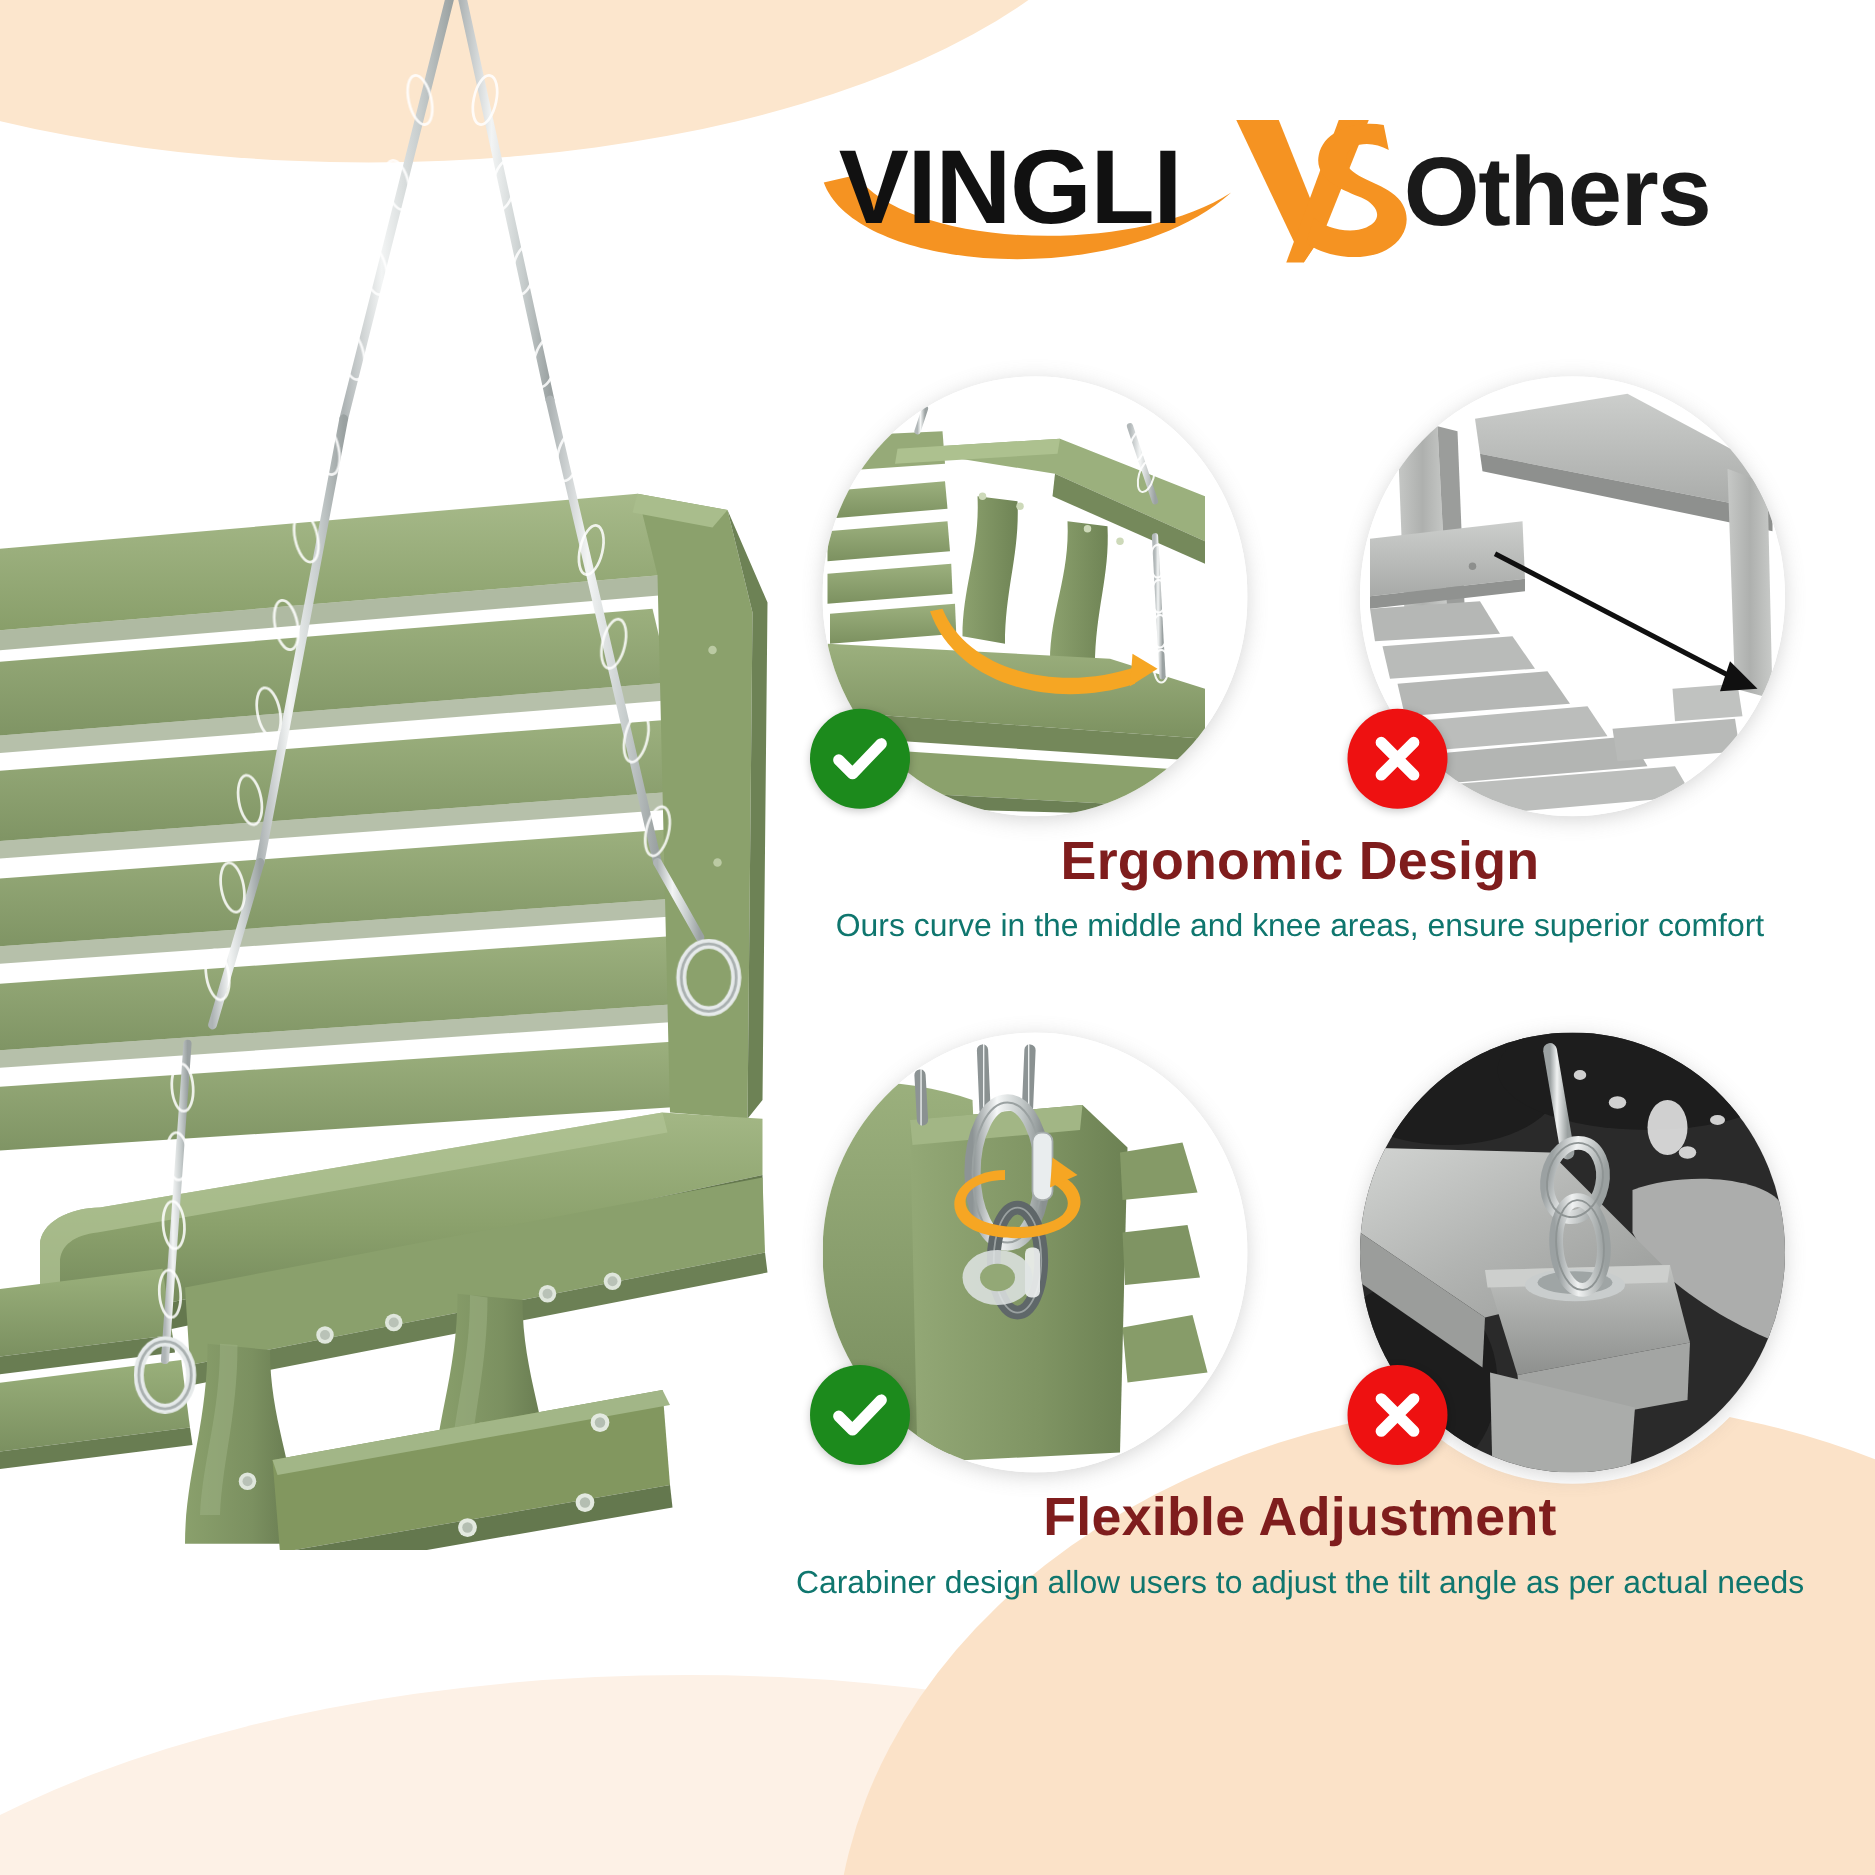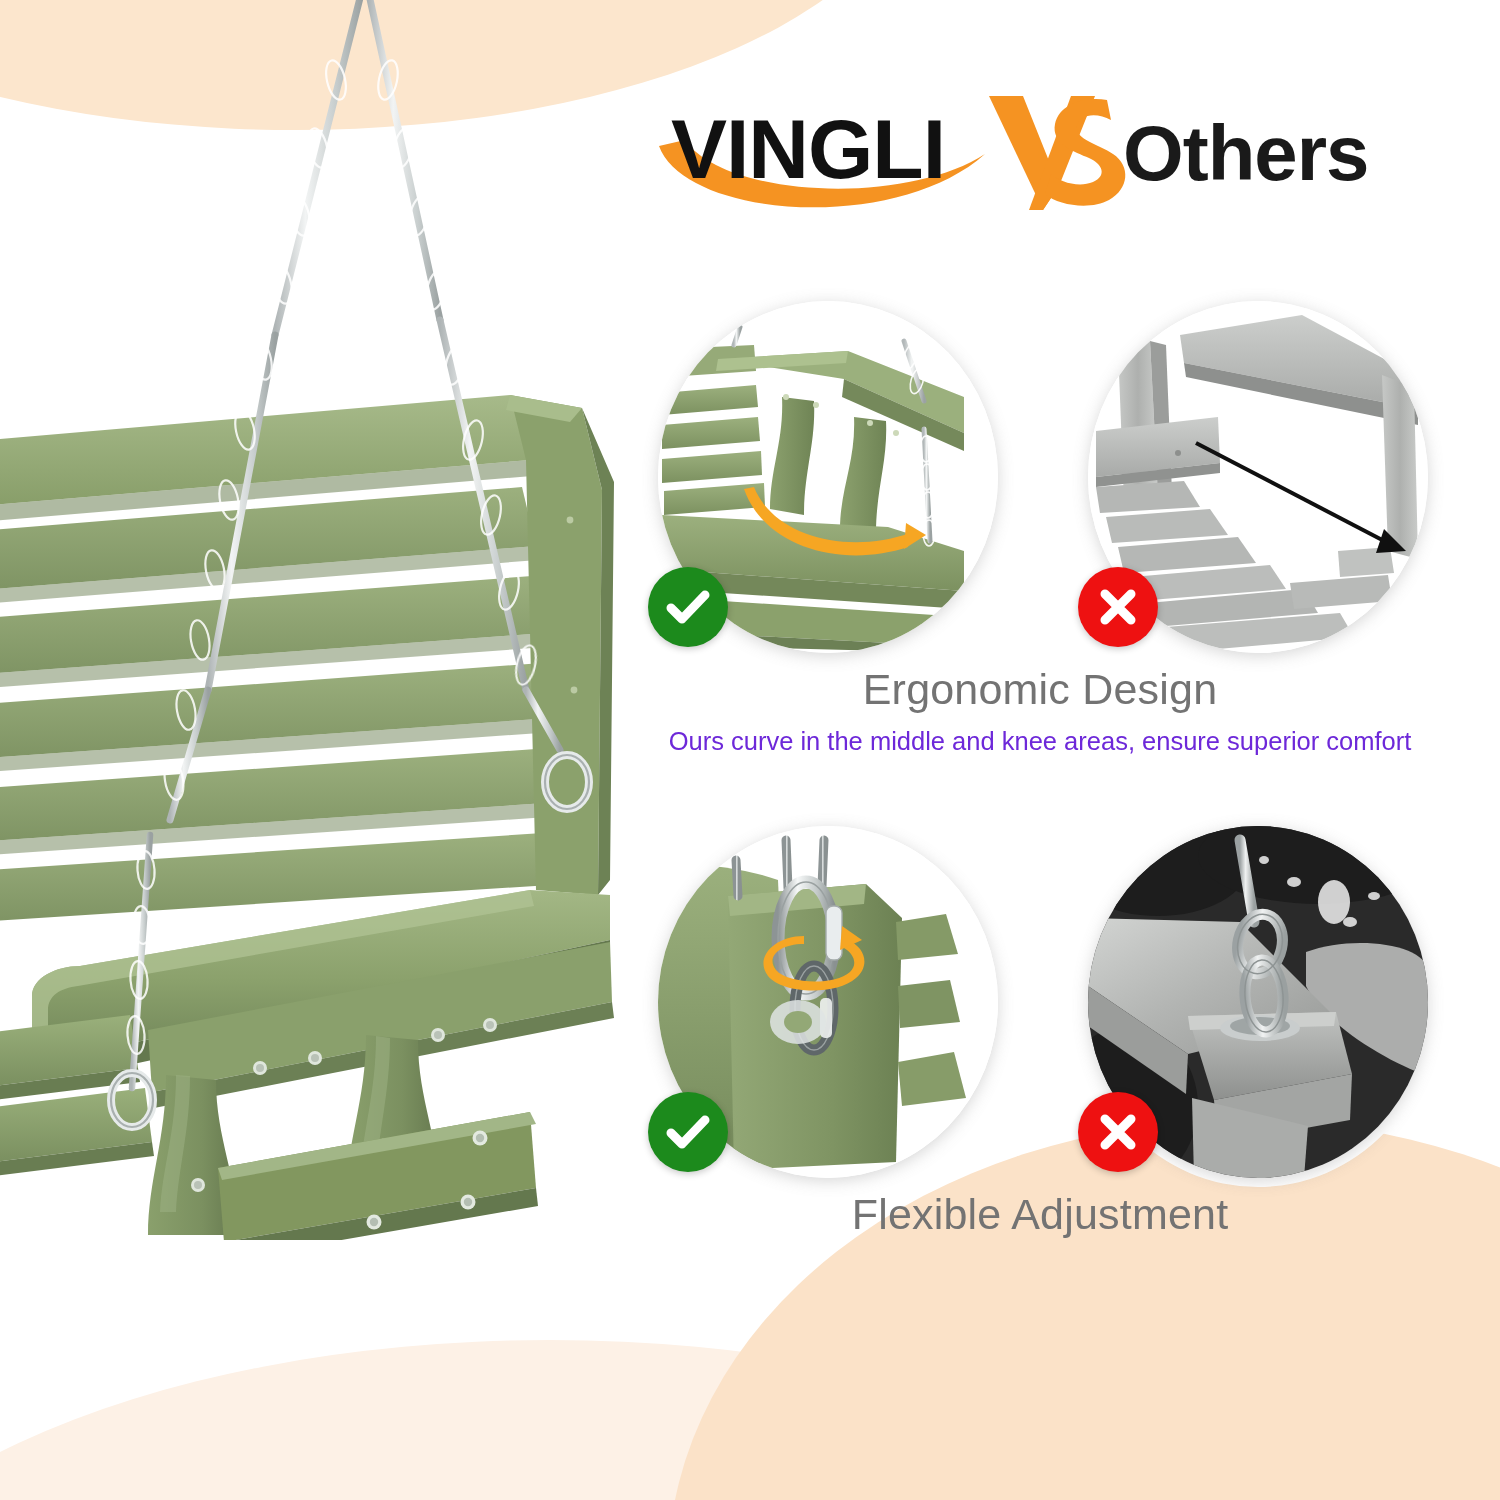--- a/index.html
+++ b/index.html
@@ -71,30 +71,30 @@
   .verdict.good { background:#1c8a1c; }
   .verdict.bad  { background:#ee1111; }
   .verdict.pos-left  { left:48px;  top:272px; }
   .verdict.pos-right { left:478px; top:272px; }
   .verdict svg { width:56px; height:56px; display:block; }
 
   .feature-title {
     text-align:center;
     font-size:43px;
     line-height:1.06;
-    color:#737373;
+    color:#7f1d1d;
     letter-spacing:.2px;
     margin-top:4px;
-    font-weight:400;
+    font-weight:700;
   }
   .feature-sub {
     text-align:center;
     font-size:25.5px;
     line-height:1.2;
-    color:#6d28d9;
+    color:#0f766e;
     margin-top:13px;
     font-weight:300;
     white-space:nowrap;
   }
 </style>
 </head>
 <body>
 
 <div id="stage">
 
@@ -543,15 +543,16 @@
       </div>
 
       <div class="verdict bad pos-right">
         <svg viewBox="0 0 56 56">
           <path d="M15,15 L41,41 M41,15 L15,41" fill="none" stroke="#ffffff" stroke-width="9" stroke-linecap="round"></path>
         </svg>
       </div>
     </div>
 
     <div class="feature-title">Flexible Adjustment</div>
+    <div class="feature-sub">Carabiner design allow users to adjust the tilt angle as per actual needs</div>
   </div>
 
 </div>
 
 </body></html>

